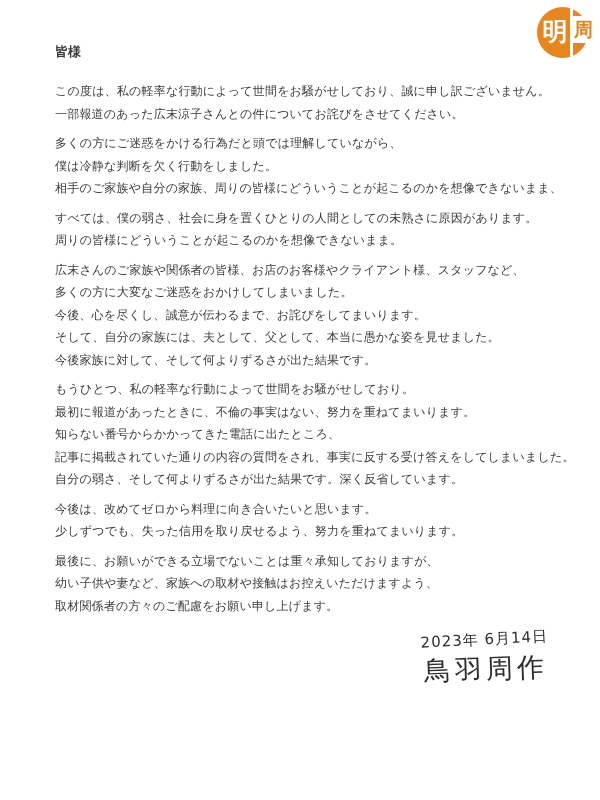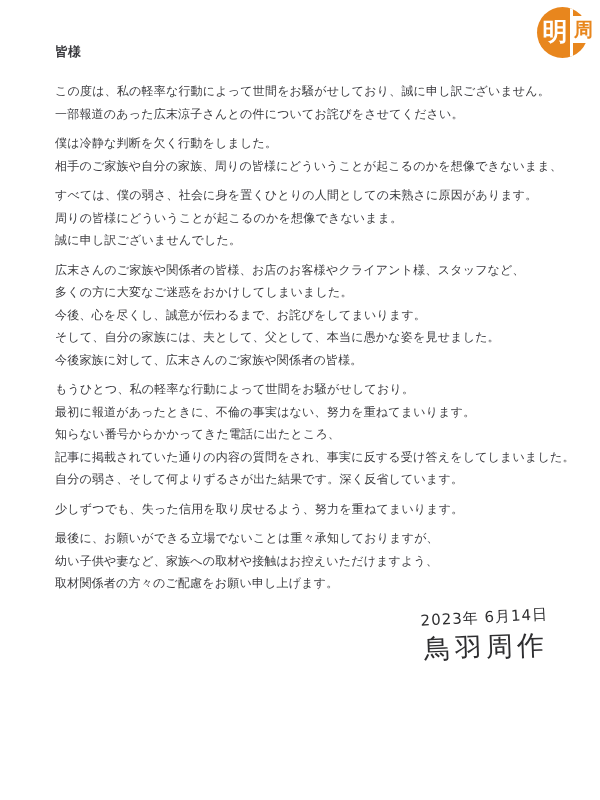--- a/index.html
+++ b/index.html
@@ -131,47 +131,48 @@
   <div class="letter">
 
     <div class="salutation">皆様</div>
 
     <p class="para">
       <span class="line">この度は、私の軽率な行動によって世間をお騒がせしており、誠に申し訳ございません。</span>
       <span class="line">一部報道のあった広末涼子さんとの件についてお詫びをさせてください。</span>
     </p>
 
     <p class="para">
+      <span class="line">多くの方にご迷惑をかける行為だと頭では理解していながら、</span>
       <span class="line">僕は冷静な判断を欠く行動をしました。</span>
       <span class="line">相手のご家族や自分の家族、周りの皆様にどういうことが起こるのかを想像できないまま、</span>
     </p>
 
     <p class="para">
       <span class="line">すべては、僕の弱さ、社会に身を置くひとりの人間としての未熟さに原因があります。</span>
       <span class="line">周りの皆様にどういうことが起こるのかを想像できないまま。</span>
-      <span class="line">誠に申し訳ございませんでした。</span>
     </p>
 
     <p class="para">
       <span class="line">広末さんのご家族や関係者の皆様、お店のお客様やクライアント様、スタッフなど、</span>
       <span class="line">多くの方に大変なご迷惑をおかけしてしまいました。</span>
       <span class="line">今後、心を尽くし、誠意が伝わるまで、お詫びをしてまいります。</span>
       <span class="line">そして、自分の家族には、夫として、父として、本当に愚かな姿を見せました。</span>
-      <span class="line">今後家族に対して、広末さんのご家族や関係者の皆様。</span>
+      <span class="line">今後家族に対して、そして何よりずるさが出た結果です。</span>
     </p>
 
     <p class="para">
       <span class="line">もうひとつ、私の軽率な行動によって世間をお騒がせしており。</span>
       <span class="line">最初に報道があったときに、不倫の事実はない、努力を重ねてまいります。</span>
       <span class="line">知らない番号からかかってきた電話に出たところ、</span>
       <span class="line">記事に掲載されていた通りの内容の質問をされ、事実に反する受け答えをしてしまいました。</span>
       <span class="line">自分の弱さ、そして何よりずるさが出た結果です。深く反省しています。</span>
     </p>
 
     <p class="para">
+      <span class="line">今後は、改めてゼロから料理に向き合いたいと思います。</span>
       <span class="line">少しずつでも、失った信用を取り戻せるよう、努力を重ねてまいります。</span>
     </p>
 
     <p class="para">
       <span class="line">最後に、お願いができる立場でないことは重々承知しておりますが、</span>
       <span class="line">幼い子供や妻など、家族への取材や接触はお控えいただけますよう、</span>
       <span class="line">取材関係者の方々のご配慮をお願い申し上げます。</span>
     </p>
 
     <div class="sign-block">

